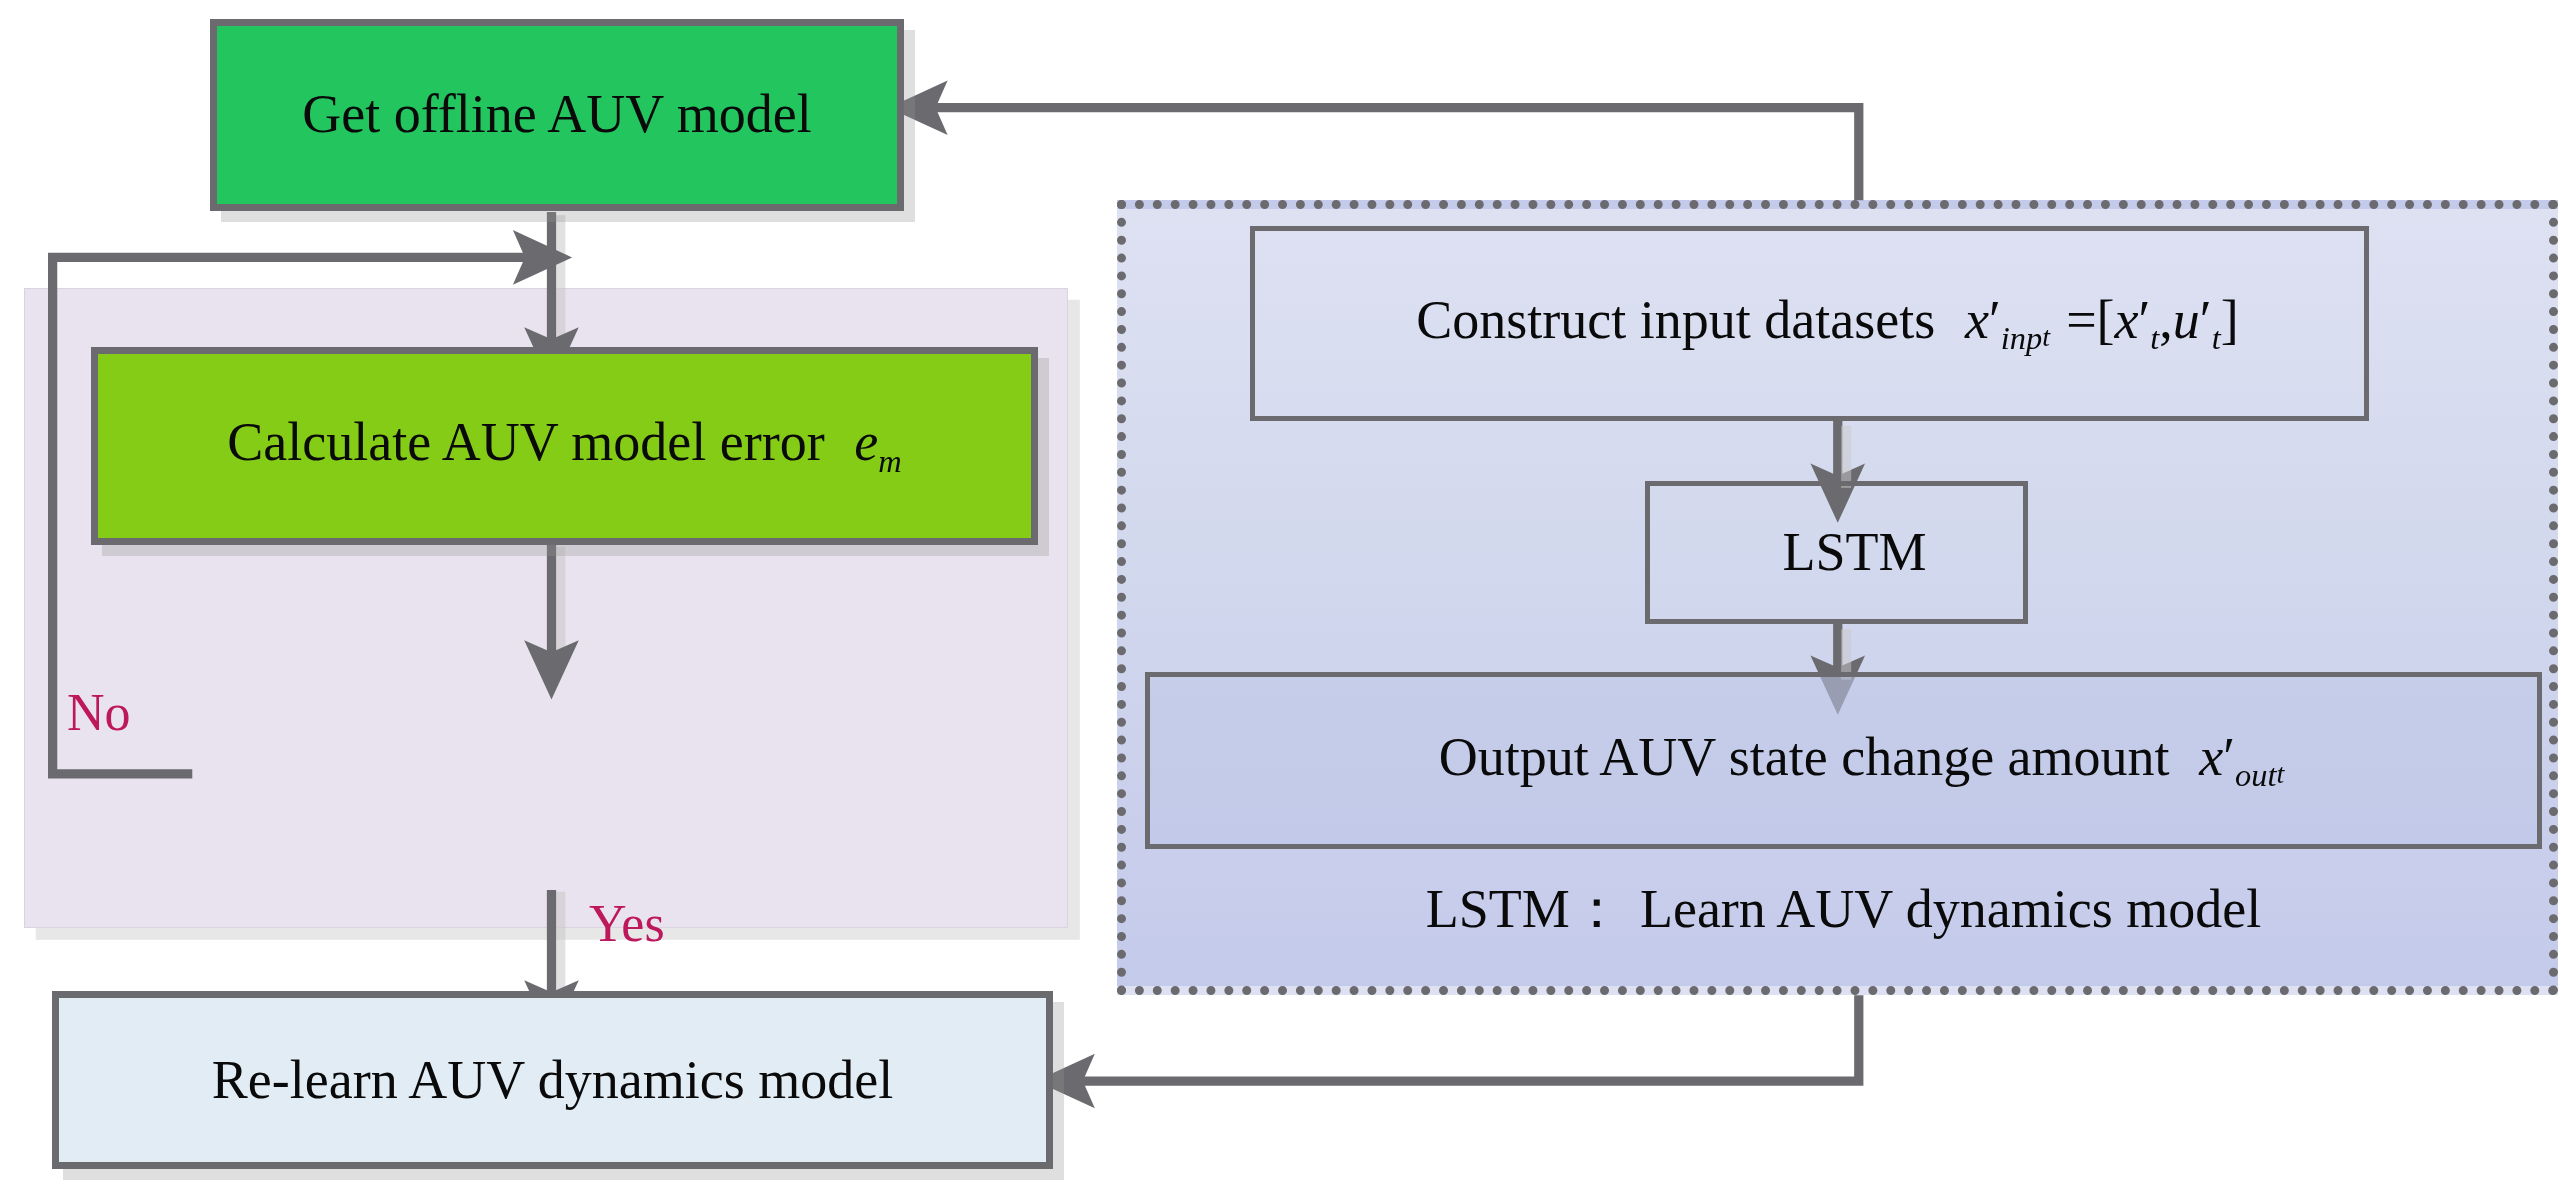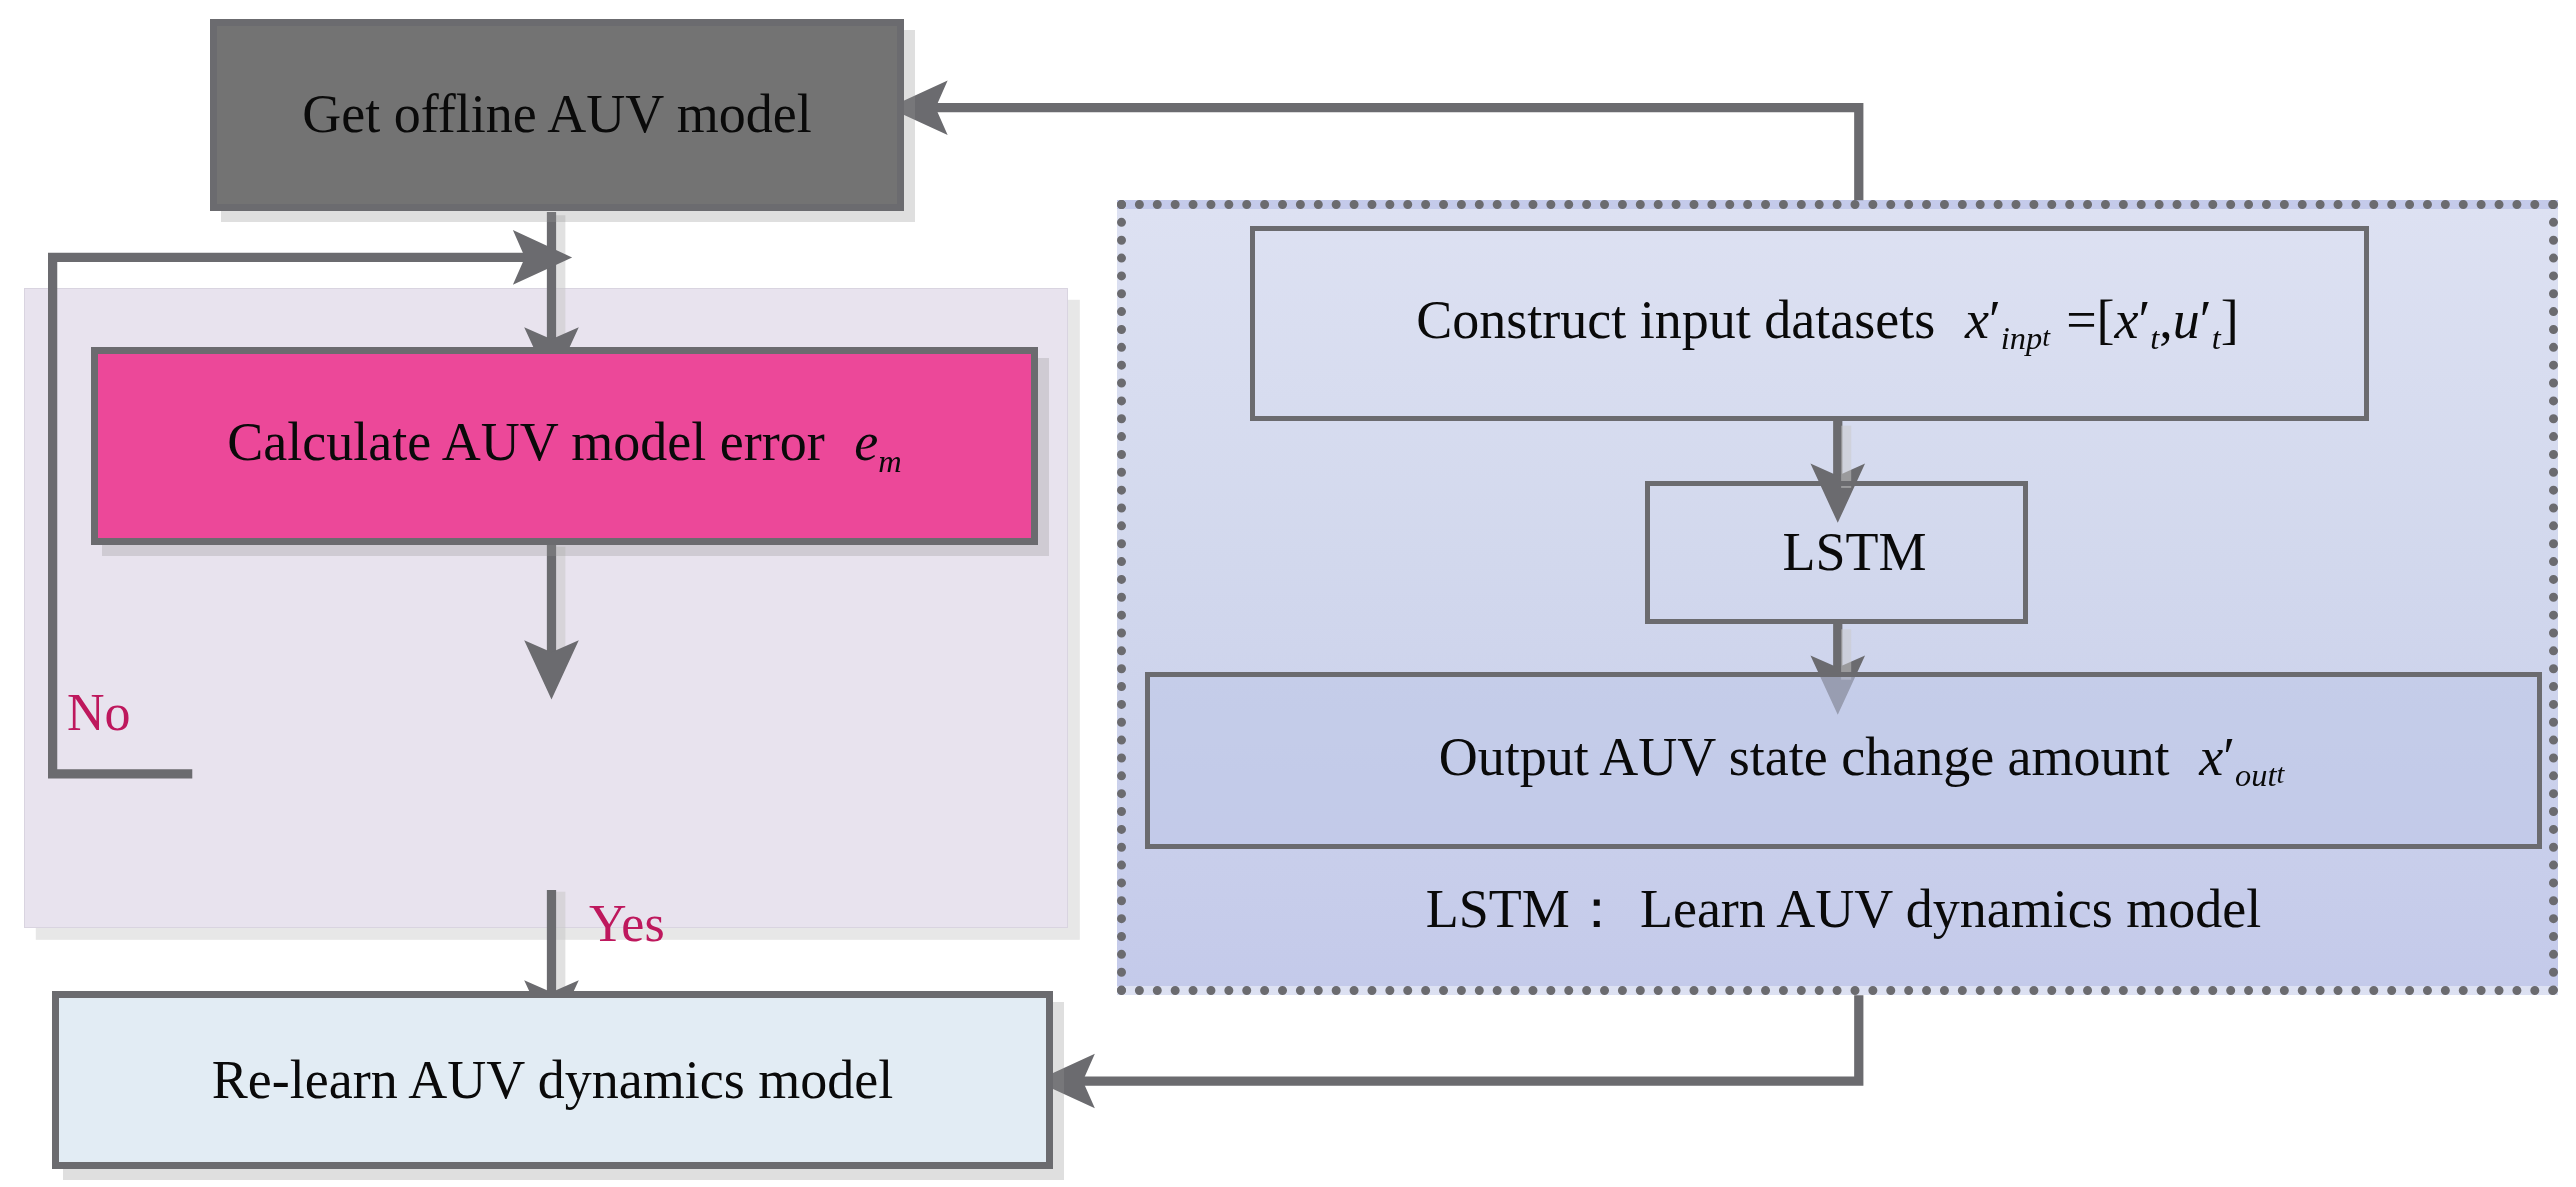--- a/index.html
+++ b/index.html
@@ -131,25 +131,25 @@
     <path d="M 2194,506 L 2194,580" stroke="#c9c9c9" stroke-width="12" fill="none" opacity="0.5"></path>
 
     <path d="M 2184,740 L 2184,800" stroke="#6b6b6f" stroke-width="11" fill="none" marker-end="url(#ah)"></path>
     <path d="M 2194,748 L 2194,808" stroke="#c9c9c9" stroke-width="12" fill="none" opacity="0.5"></path>
 
     <path d="M 2209,238 L 2209,128 L 1105,128" stroke="#6b6b6f" stroke-width="11" fill="none" marker-end="url(#ah)"></path>
 
     <path d="M 2209,1183 L 2209,1285 L 1280,1285" stroke="#6b6b6f" stroke-width="11" fill="none" marker-end="url(#ah)"></path>
   </svg>
 
-  <div class="node box-thick shadow-soft t-lg" style="left:210px; top:18.5px; width:694px; height:192px; background:#737373;">
+  <div class="node box-thick shadow-soft t-lg" style="left:210px; top:18.5px; width:694px; height:192px; background:#22c55e;">
     <span>Get offline AUV model</span>
   </div>
 
-  <div class="node box-thick shadow-soft t-lg" style="left:91px; top:347px; width:947px; height:198px; background:#ec4899;">
+  <div class="node box-thick shadow-soft t-lg" style="left:91px; top:347px; width:947px; height:198px; background:#84cc16;">
     <span class="nowrapmath">
       <span>Calculate AUV model error</span><span class="gap-m"></span><span class="mathit">e</span><span class="sub">m</span>
     </span>
   </div>
 
 
   <div class="lbl" style="left:67px; top:683px;">No</div>
 
   <div class="lbl" style="left:589px; top:894px;">Yes</div>
 

